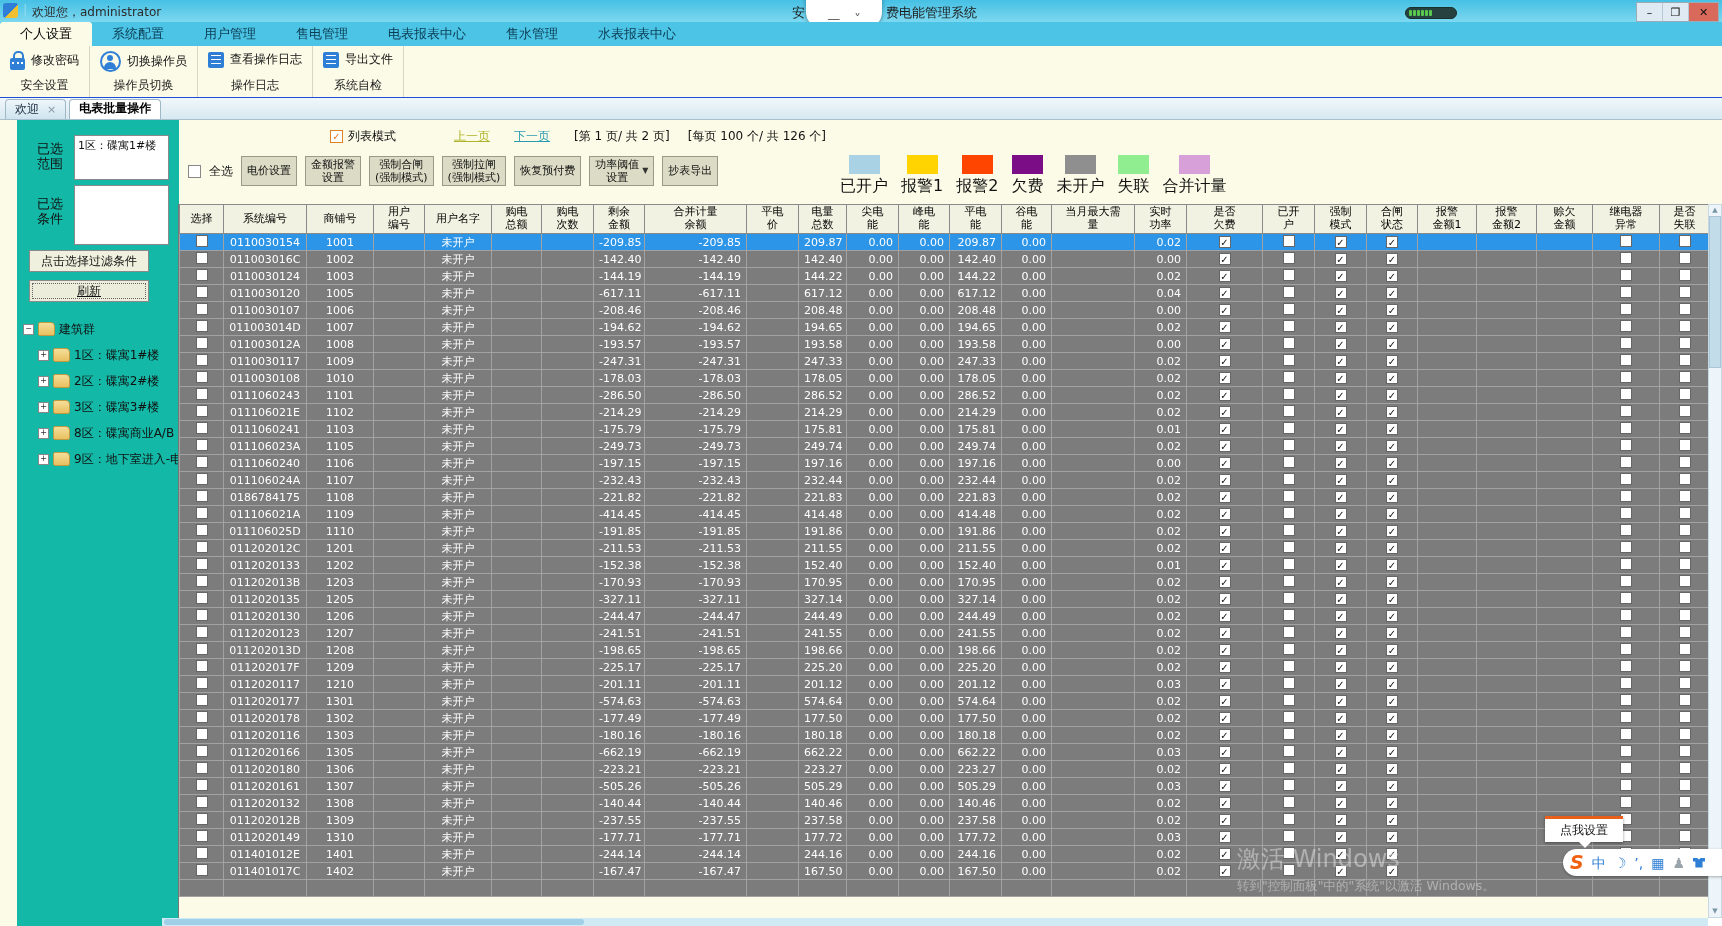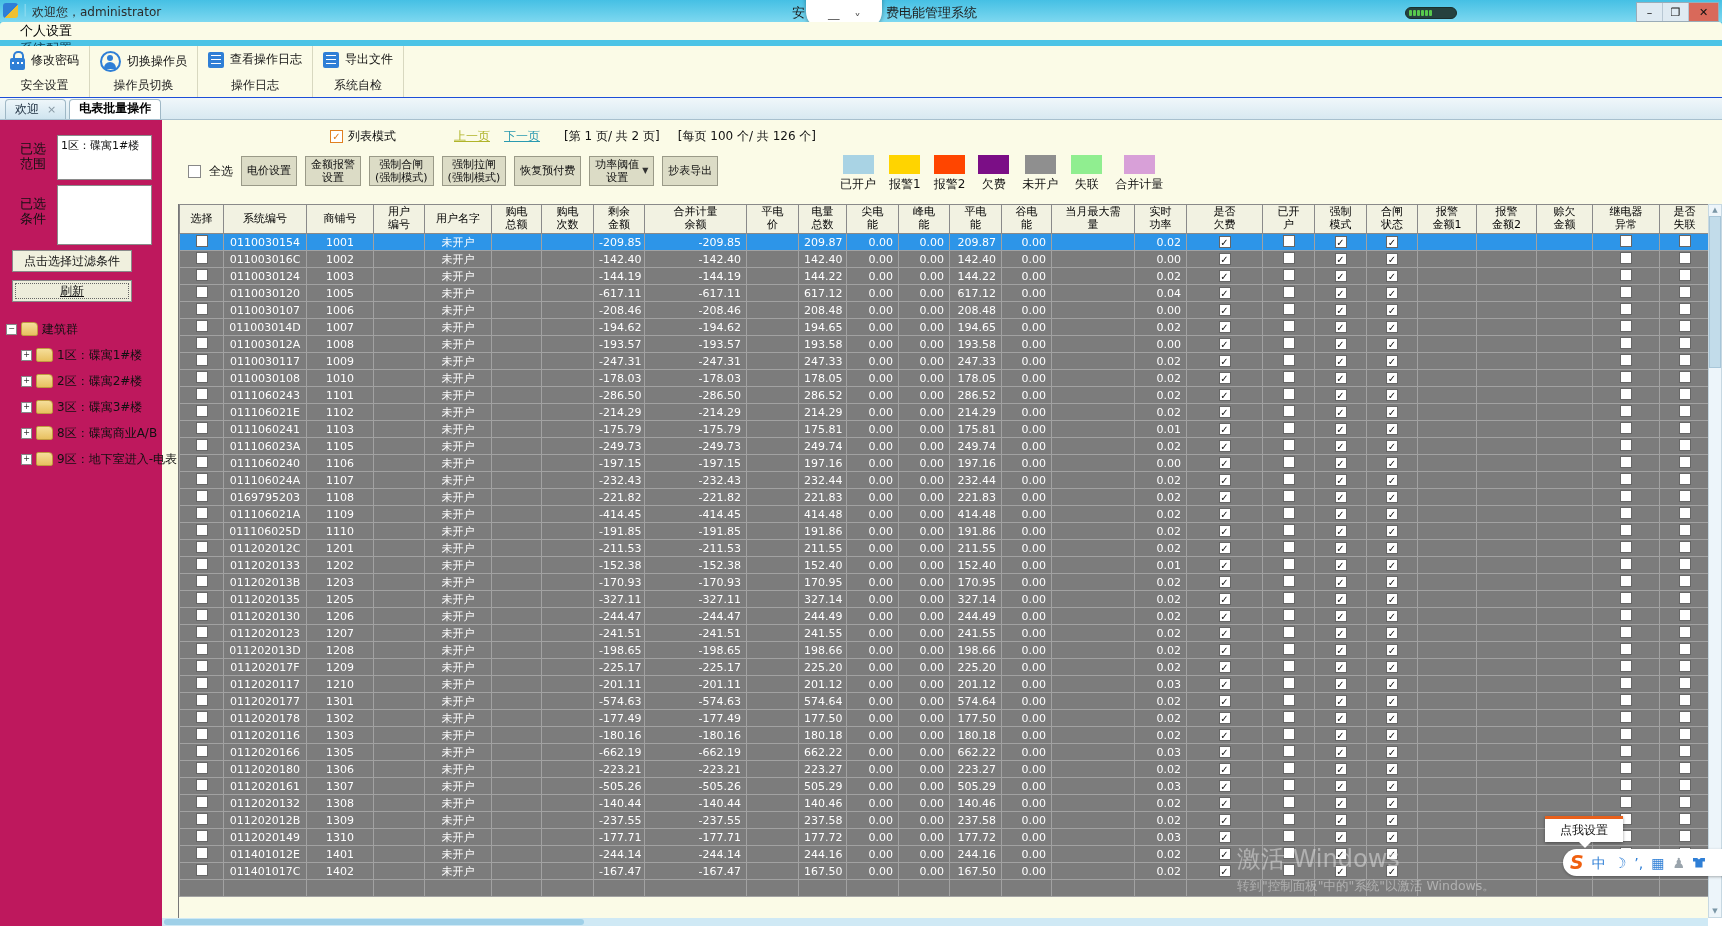--- a/index.html
+++ b/index.html
@@ -24,21 +24,21 @@
            padding:2px 3px;gap:1px;box-sizing:border-box;}
   .battery i{width:3px;height:6px;background:#57c84d;border-radius:1px;}
   .winbtns{position:absolute;right:3px;top:2px;display:flex;border:1px solid #9aacb8;background:#dfeaf2;}
   .winbtn{width:25px;height:18px;display:flex;align-items:center;justify-content:center;
           font-size:11px;color:#111;border-left:1px solid #b8c8d4;}
   .winbtn:first-child{border-left:none;}
   .winbtn.close{background:#d9695a;width:29px;font-weight:bold;}
 
   
   .menubar{position:absolute;left:0;top:22px;width:100%;height:24px;background:#4cc4e6;
-           display:flex;align-items:stretch;flex-direction:column;}
+           display:flex;align-items:stretch;}
   .menu-item{padding:0 20px;display:flex;align-items:center;font-size:13px;color:#0b3c52;cursor:default;}
   .menu-item.active{background:#fbfbe7;color:#000;border-radius:3px 3px 0 0;}
 
   
   .ribbon{position:absolute;left:0;top:46px;width:100%;height:52px;background:#fbfbe7;
           border-bottom:1px solid #1d4ed8;display:flex;box-sizing:border-box;}
   .rgroup{border-right:1px solid #d8d8c0;display:flex;flex-direction:column;align-items:center;
           justify-content:space-between;padding:5px 10px 2px;}
   .rbtn{display:flex;align-items:center;gap:6px;font-size:12px;color:#111;}
   .rlabel{font-size:12px;color:#222;padding-bottom:1px;}
@@ -58,21 +58,21 @@
   .tabstrip{position:absolute;left:0;top:98px;width:100%;height:22px;
             background:linear-gradient(#f0f7fa,#d8e9f1);border-bottom:1px solid #a8c0ce;
             display:flex;align-items:flex-end;padding-left:5px;gap:3px;box-sizing:border-box;}
   .doc-tab{height:20px;display:flex;align-items:center;gap:8px;padding:0 9px;font-size:12px;
            color:#234;background:linear-gradient(#eef6fa,#cfe4ef);border:1px solid #9fb8c6;
            border-bottom:none;border-radius:4px 4px 0 0;box-sizing:border-box;}
   .doc-tab.active{background:#fff;font-weight:bold;color:#000;flex-direction:column;}
   .tab-close{color:#8899a4;font-size:11px;}
 
   
-  .sidebar{position:absolute;left:0;top:120px;width:162px;height:806px;background:#be185d;}
+  .sidebar{position:absolute;left:17px;top:120px;width:162px;height:806px;background:#14b8a6;}
   .sb-label{position:absolute;left:20px;font-size:13px;color:#111;line-height:1.15;white-space:pre-line;}
   .sb-box{position:absolute;left:57px;width:95px;background:#fff;border:1px solid #8a8a8a;
           font-size:11px;padding:2px 3px;color:#111;box-sizing:border-box;}
   .sb-btn{position:absolute;left:12px;width:120px;height:22px;background:#f0f0de;border:1px solid #8a8a8a;
           font-size:12px;display:flex;align-items:center;justify-content:center;color:#111;box-sizing:border-box;}
   .sb-btn.refresh{outline:1px dotted #666;outline-offset:-4px;background:#ededdb;text-decoration:underline;}
   .tree{position:absolute;left:6px;top:196px;font-size:12px;color:#111;white-space:nowrap;}
   .tnode{display:flex;align-items:center;gap:4px;height:26px;}
   .tnode.child{margin-left:15px;}
   .texp{width:9px;height:9px;border:1px solid #888;background:#fff;font-size:8px;line-height:7px;
@@ -83,30 +83,30 @@
   
   .main{position:absolute;left:162px;top:120px;width:1560px;height:644px;}
   .ctrl1{position:absolute;left:168px;top:8px;display:flex;align-items:center;font-size:12px;color:#111;}
   .cb{width:13px;height:13px;background:#fff;border:1px solid #888;display:inline-flex;
       align-items:center;justify-content:center;font-size:10px;box-sizing:border-box;flex:0 0 auto;}
   .cb.orange{border-color:#e08020;}
   .cb.checked::after{content:"✓";color:#111;font-weight:bold;}
   .cb.orange.checked::after{color:#e07818;}
   .lbl{margin-left:5px;}
   .link-prev{color:#b0b42a;text-decoration:underline;margin-left:58px;}
-  .link-next{color:#2a9ab0;text-decoration:underline;margin-left:14px;}
+  .link-next{color:#2a9ab0;text-decoration:underline;margin-left:24px;}
   .pageinfo{margin-left:24px;}
   .countinfo{margin-left:18px;}
   .ctrl2{position:absolute;left:26px;top:36px;display:flex;align-items:center;gap:8px;font-size:12px;}
   .tbtn{min-width:54px;height:30px;background:#dcdcc6;border:1px solid #9a9a88;font-size:11px;
         line-height:1.2;display:flex;align-items:center;justify-content:center;text-align:center;
         white-space:pre-line;color:#111;padding:0 5px;box-sizing:border-box;}
   .tbtn .arrow{font-size:8px;margin-left:3px;color:#333;}
   .legend{position:absolute;left:678px;top:35px;display:flex;gap:13px;}
-  .lg{display:flex;flex-direction:column;align-items:center;font-size:12px;color:#111;}
+  .lg{display:flex;flex-direction:column;align-items:center;font-size:16px;color:#111;}
   .lg .sw{width:31px;height:19px;margin-bottom:2px;}
 
   
   .table-wrap{position:absolute;left:16px;top:84px;width:1532px;height:714px;overflow:hidden;
               border-left:1px solid #777;box-sizing:border-box;}
   table{border-collapse:collapse;table-layout:fixed;width:1530px;}
   th{background:#f2f2e2;border:1px solid #8a8a8a;font-size:11px;font-weight:normal;color:#000;
      height:28px;line-height:1.15;white-space:pre-line;padding:0 1px;text-align:center;overflow:hidden;}
   td{border:1px solid #a2a2a2;height:17px;font-size:11px;color:#fff;text-align:center;
      padding:0 5px;overflow:hidden;white-space:nowrap;box-sizing:border-box;}
@@ -823,21 +823,21 @@
               <td><span class="cb checked"></span></td>
               <td><span class="cb checked"></span></td>
               <td></td>
               <td></td>
               <td></td>
               <td><span class="cb"></span></td>
               <td><span class="cb"></span></td>
             </tr>
             <tr class="row">
               <td><span class="cb"></span></td>
-              <td>0169795203</td>
+              <td>0186784175</td>
               <td>1108</td>
               <td></td>
               <td>未开户</td>
               <td></td>
               <td></td>
               <td class="num">-221.82</td>
               <td class="num">-221.82</td>
               <td></td>
               <td class="num">221.83</td>
               <td class="num">0.00</td>

